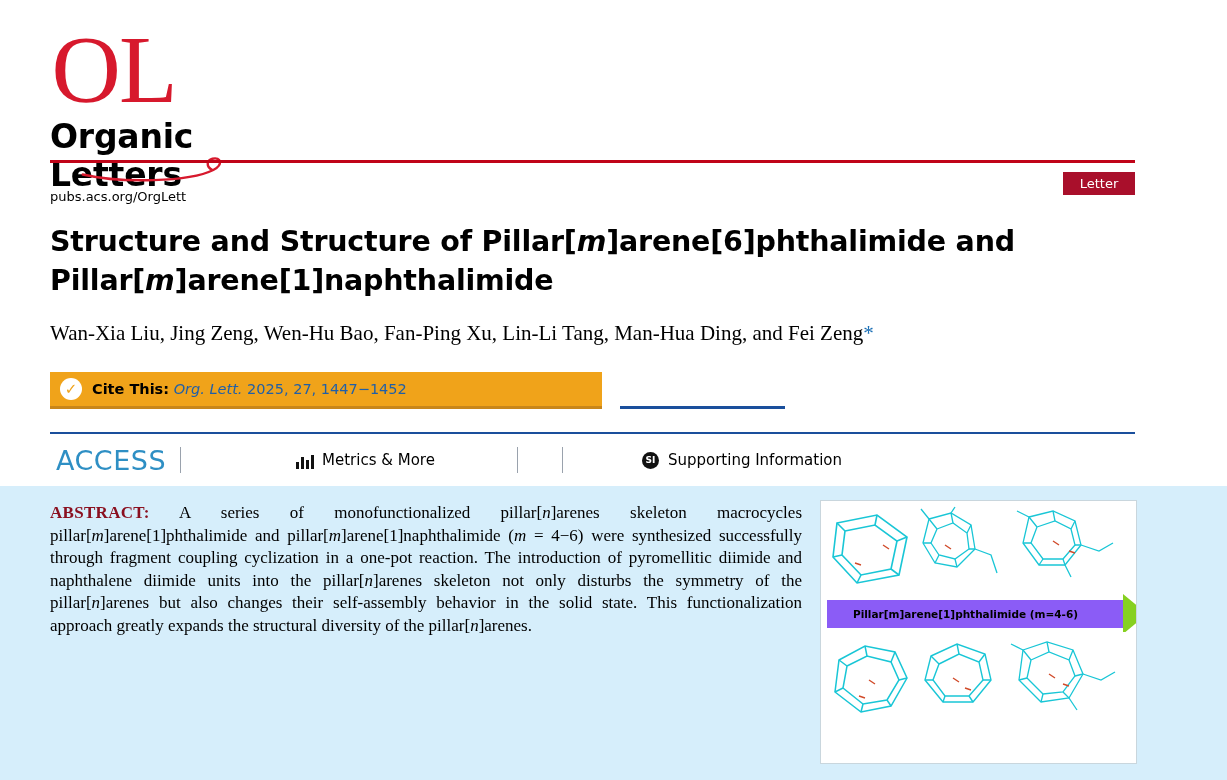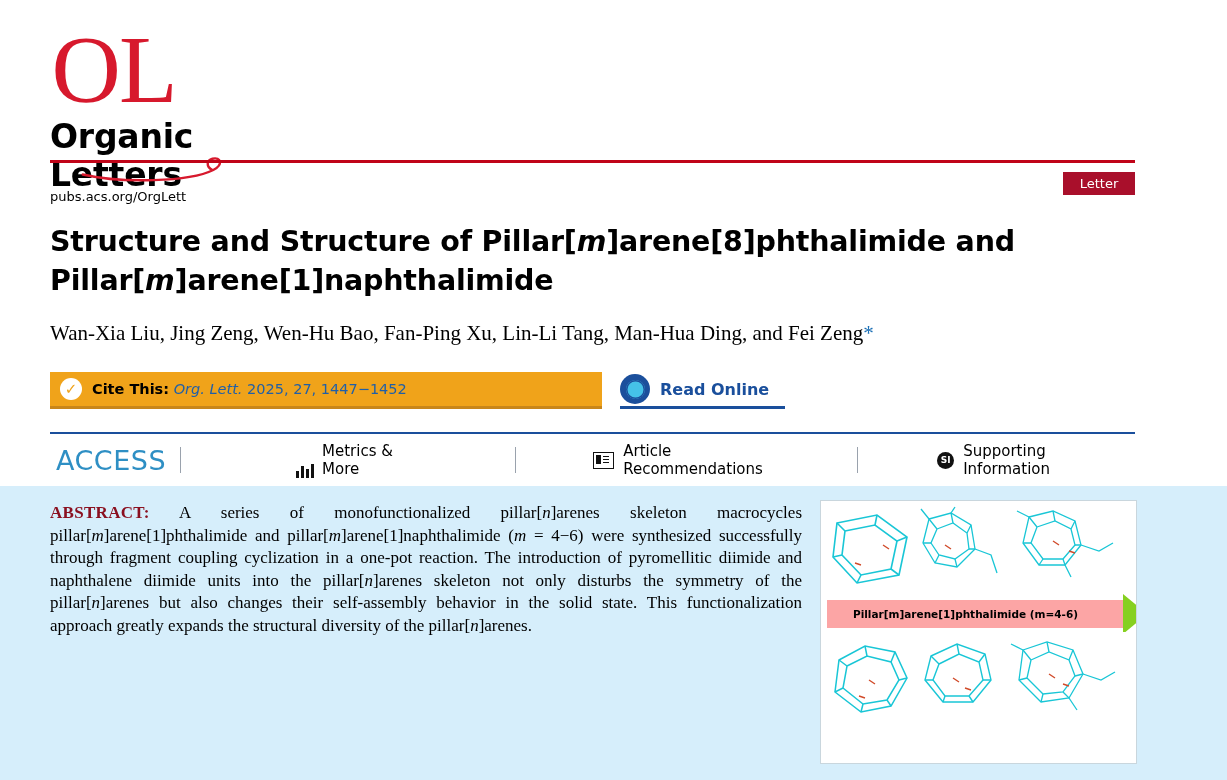--- a/index.html
+++ b/index.html
@@ -326,21 +326,21 @@
     height: 131px;
     background: #fff;
   }
   .toc-half.top { top: 0; }
   .toc-half.bottom { top: 131px; }
   .arrow-band {
     position: absolute;
     left: 6px;
     width: 303px;
     height: 28px;
-    background: #fca5a5;
+    background: #8b5cf6;
   }
   .arrow-band .atext {
     position: absolute;
     left: 0; right: 26px; top: 0; bottom: 0;
     display: flex; align-items: center; justify-content: center;
     font-family: "DejaVu Sans", sans-serif;
     font-size: 10.5px;
     font-weight: bold;
     color: #000;
   }
@@ -369,67 +369,57 @@
         <path d="M8 30 C 60 42, 150 40, 182 24 C 196 17, 192 6, 181 9 C 173 11, 172 20, 181 24" fill="none" stroke="#d7192d" stroke-width="3.2" stroke-linecap="round"></path>
       </svg>
     </div>
   </div>
 
   <div class="rule-red"></div>
   <div class="pubs-url">pubs.acs.org/OrgLett</div>
   <div class="letter-tab">Letter</div>
 
   <div class="title">
-    <span>Structure and Structure of Pillar[</span><em>m</em><span>]arene[8]phthalimide and</span><br>
+    <span>Structure and Structure of Pillar[</span><em>m</em><span>]arene[6]phthalimide and</span><br>
     <span>Pillar[</span><em>m</em><span>]arene[1]naphthalimide</span>
   </div>
 
   <div class="authors">
     <span>Wan-Xia Liu, Jing Zeng, Wen-Hu Bao, Fan-Ping Xu, Lin-Li Tang, Man-Hua Ding, and Fei Zeng</span><span class="star">*</span>
   </div>
 
   <div class="cite-bar">
     <div class="cite-check">✓</div>
     <div class="cite-text">
       <span class="lbl">Cite This:</span>
       <span class="ref"><em>Org. Lett.</em> <span>2025, 27, 1447−1452</span></span>
     </div>
   </div>
   <div class="cite-underline"></div>
 
-  <div class="read-online">
-    <div class="globe"></div>
-    <div class="read-online-label">Read Online</div>
-  </div>
   <div class="read-underline"></div>
 
   <div class="access-row">
     <div class="access-label">ACCESS</div>
     <div class="vdiv" style="margin-left:14px;"></div>
 
     <div class="access-item" style="margin-left:82px;align-items:flex-end;">
       <span class="ic">
         <span class="metrics-icon">
           <i style="left:0;height:7px;"></i>
           <i style="left:5px;height:12px;"></i>
           <i style="left:10px;height:9px;"></i>
           <i style="left:15px;height:14px;"></i>
         </span>
       </span>
       <span>Metrics &amp; More</span>
     </div>
 
     <div class="vdiv" style="margin-left:82px;"></div>
 
-    <div class="access-item" style="margin-left:44px;">
-      <span class="ic">
-          <span class="rec-icon"></span>
-        </span>
-      <span>Article Recommendations</span>
-    </div>
 
     <div class="vdiv" style="margin-left:44px;"></div>
 
     <div class="access-item" style="margin-left:46px;">
       <span class="ic">
           <span class="si-icon">SI</span>
         </span>
       <span>Supporting Information</span>
     </div>
   </div>

